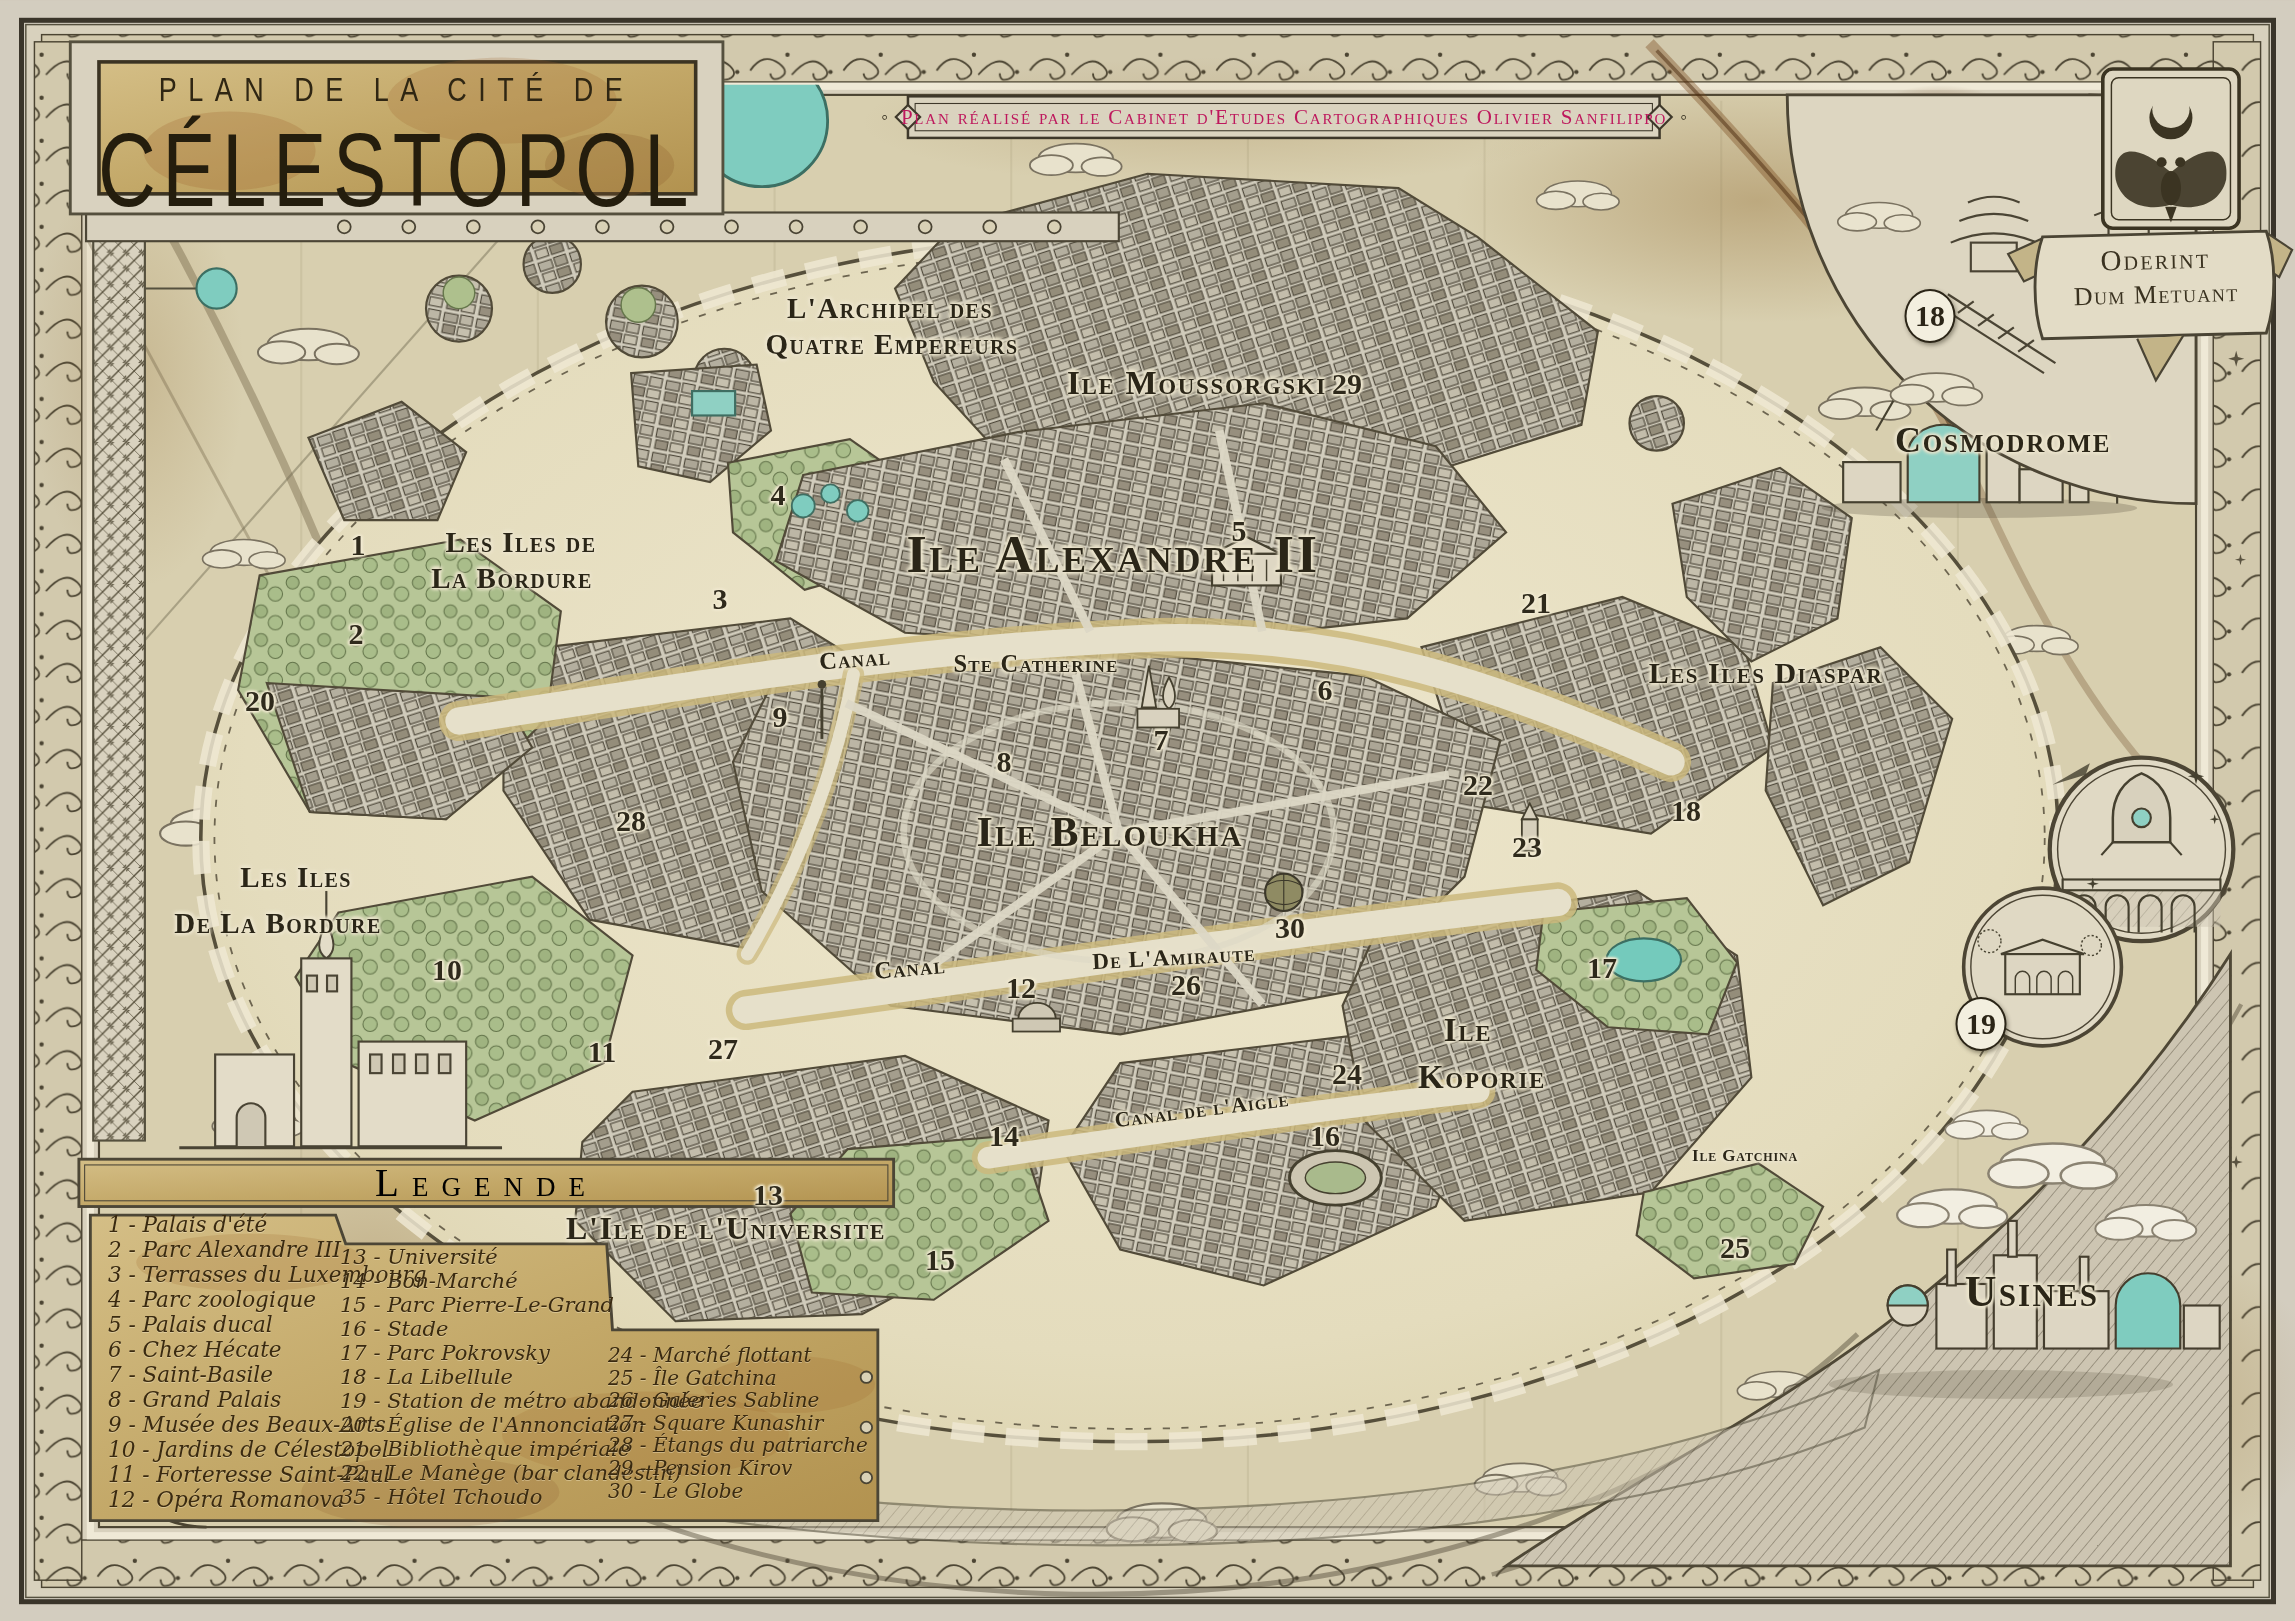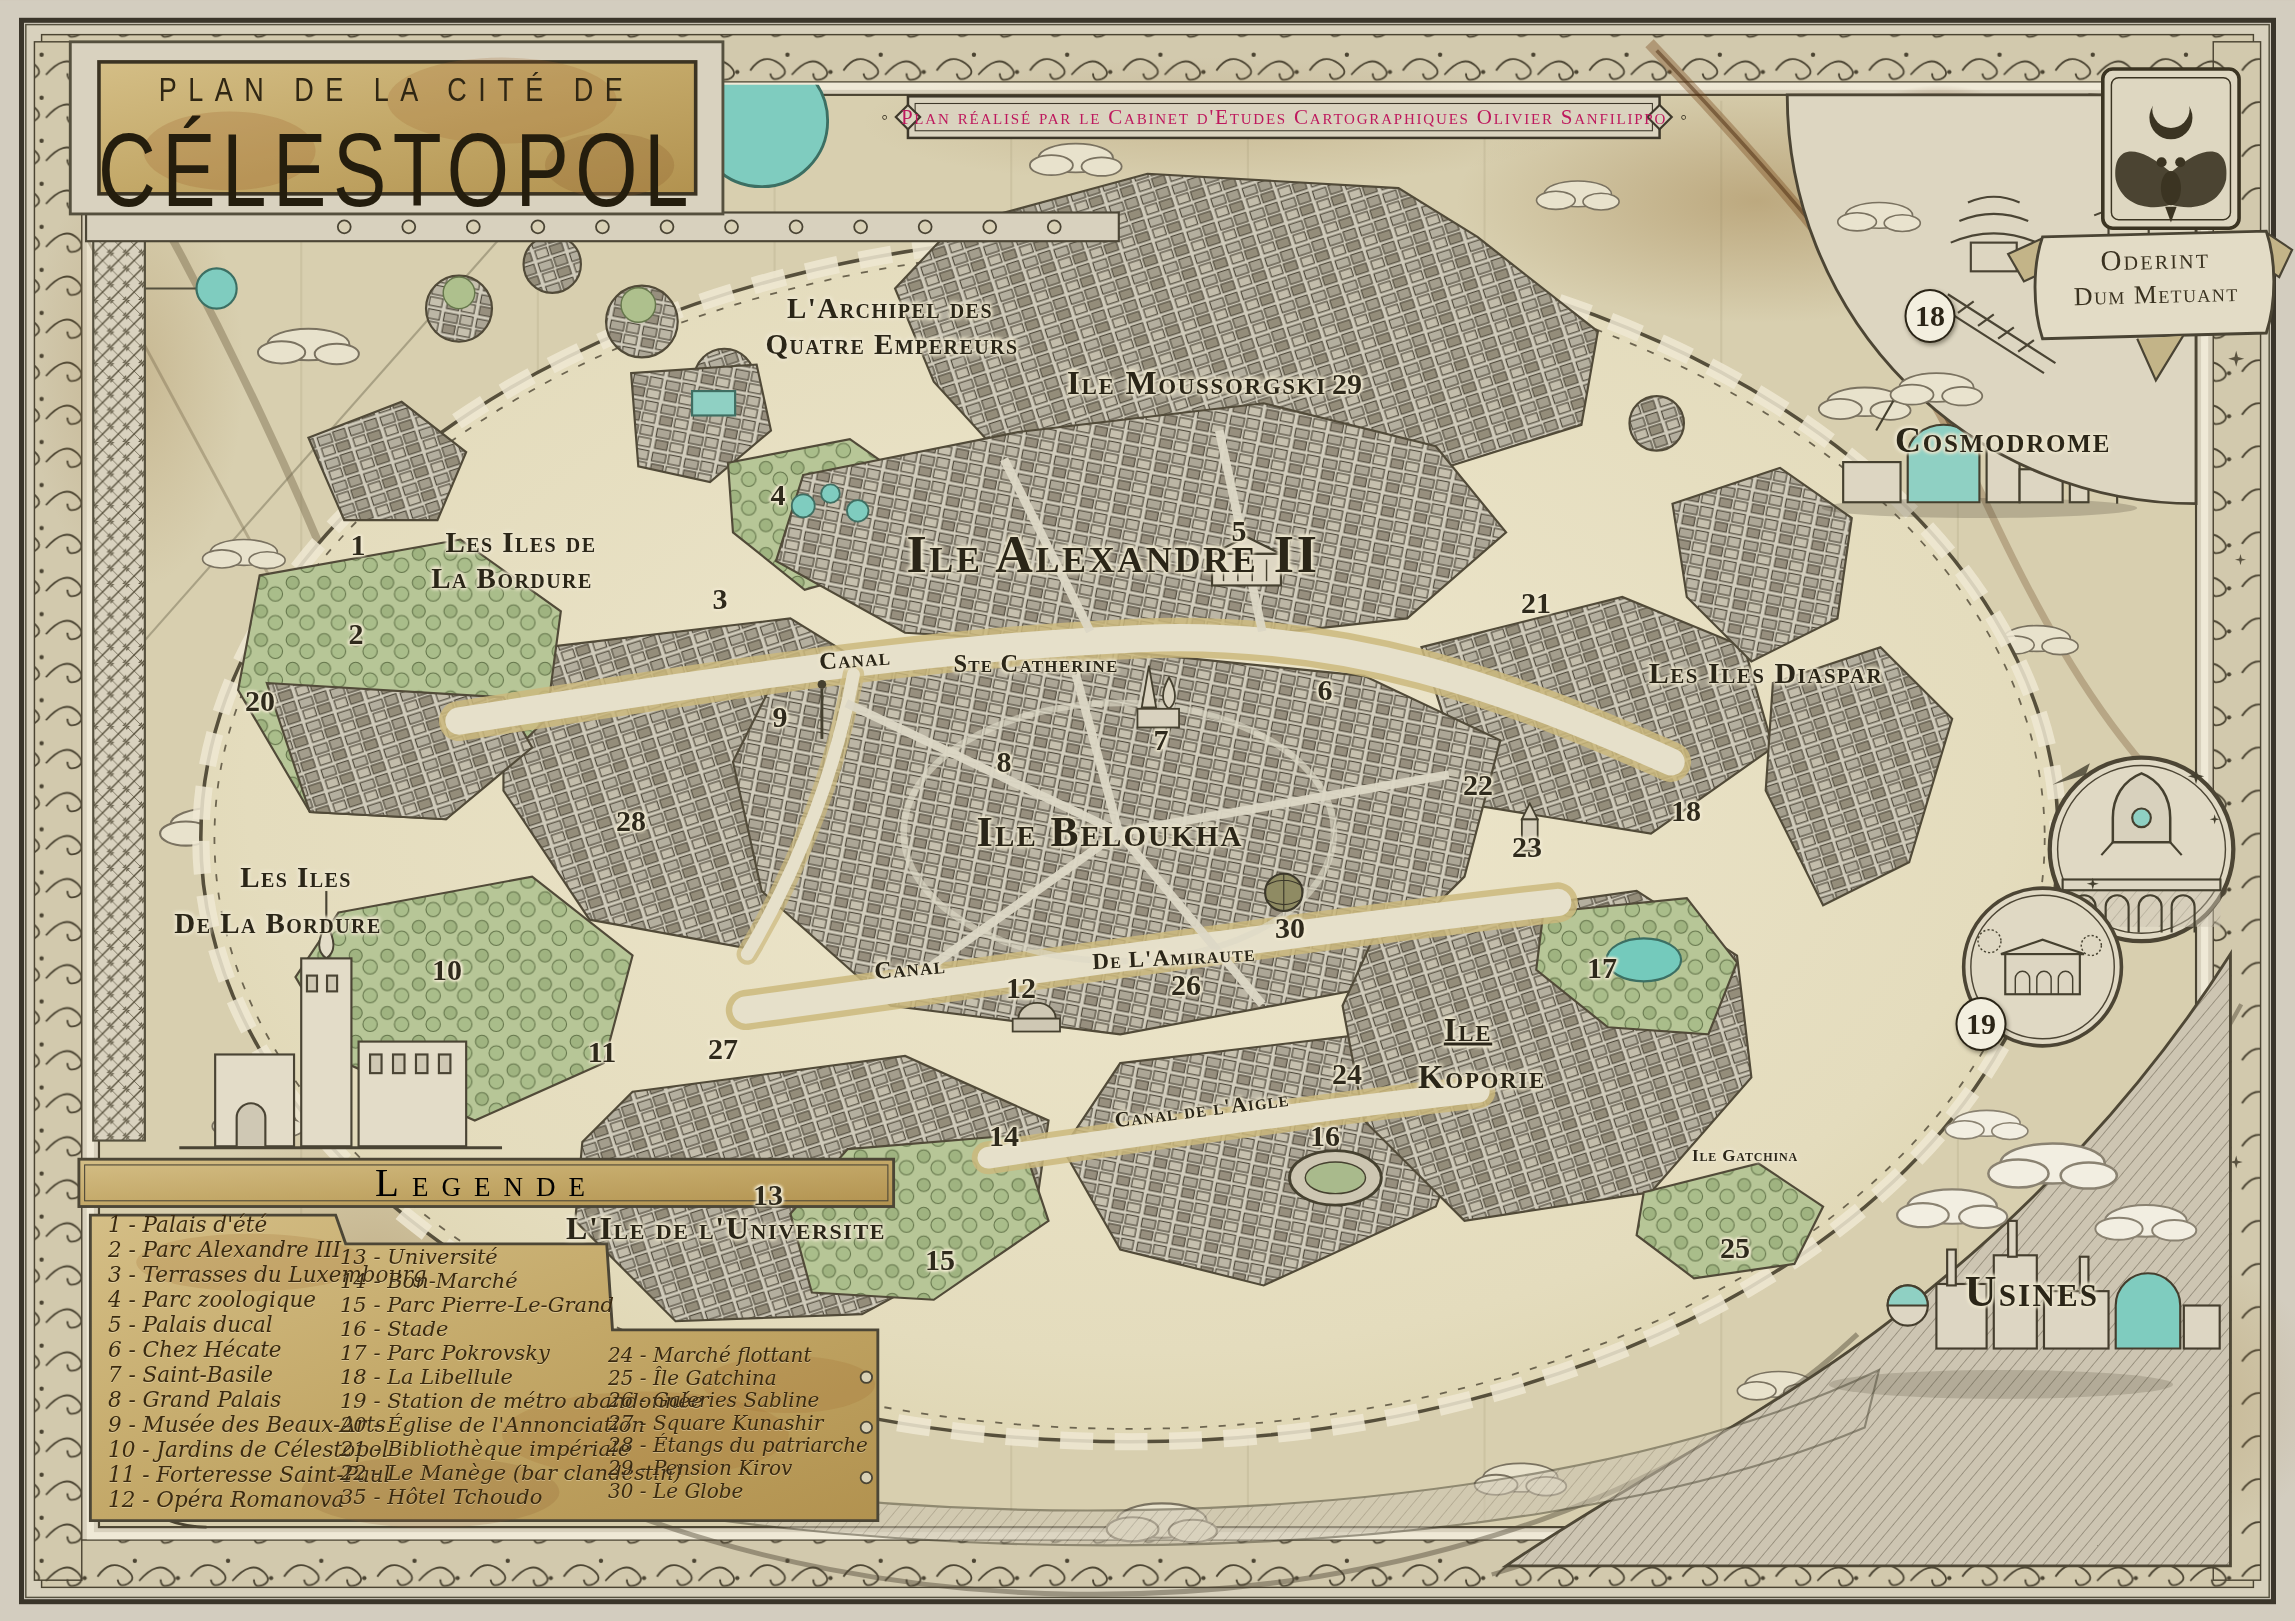--- a/index.html
+++ b/index.html
@@ -550,21 +550,21 @@
       <span class="map-label" style="left: 512px; top: 578px; font-size: 29px; transform: translate(-50%, -50%) rotate(0deg);">La Bordure</span>
       <span class="map-label" style="left: 1113px; top: 554px; font-size: 52px; transform: translate(-50%, -50%) rotate(0deg);">Ile Alexandre II</span>
       <span class="map-label" style="left: 1766px; top: 673px; font-size: 30px; transform: translate(-50%, -50%) rotate(0deg);">Les Iles Diaspar</span>
       <span class="map-label" style="left: 855px; top: 659px; font-size: 24.4px; transform: translate(-50%, -50%) rotate(-4deg);">Canal</span>
       <span class="map-label" style="left: 1036px; top: 664px; font-size: 24.4px; transform: translate(-50%, -50%) rotate(0deg);">Ste Catherine</span>
       <span class="map-label" style="left: 1110px; top: 832px; font-size: 42px; transform: translate(-50%, -50%) rotate(0deg);">Ile Beloukha</span>
       <span class="map-label" style="left: 296px; top: 877px; font-size: 29px; transform: translate(-50%, -50%) rotate(0deg);">Les Iles</span>
       <span class="map-label" style="left: 278px; top: 923px; font-size: 29px; transform: translate(-50%, -50%) rotate(0deg);">De La Bordure</span>
       <span class="map-label" style="left: 910px; top: 968px; font-size: 24.4px; transform: translate(-50%, -50%) rotate(-5deg);">Canal</span>
       <span class="map-label" style="left: 1174px; top: 958px; font-size: 23px; transform: translate(-50%, -50%) rotate(-3deg);">De L'Amiraute</span>
-      <span class="map-label" style="left: 1468px; top: 1030px; font-size: 33px; transform: translate(-50%, -50%) rotate(0deg); text-decoration: underline;">Ile</span>
+      <span class="map-label" style="left: 1468px; top: 1030px; font-size: 33px; transform: translate(-50%, -50%) rotate(0deg);">Ile</span>
       <span class="map-label" style="left: 1482px; top: 1077px; font-size: 33px; transform: translate(-50%, -50%) rotate(0deg);">Koporie</span>
       <span class="map-label" style="left: 1202px; top: 1110px; font-size: 21.5px; transform: translate(-50%, -50%) rotate(-7deg);">Canal de l'Aigle</span>
       <span class="map-label" style="left: 726px; top: 1228px; font-size: 32px; transform: translate(-50%, -50%) rotate(0deg);">L'Ile de l'Universite</span>
       <span class="map-label" style="left: 1745px; top: 1156px; font-size: 17px; transform: translate(-50%, -50%) rotate(0deg);">Ile Gatchina</span>
       <span class="map-label" style="left: 2032px; top: 1291px; font-size: 44px; transform: translate(-50%, -50%) rotate(0deg);">Usines</span>
       <span class="map-label" style="left: 2003px; top: 440px; font-size: 36px; transform: translate(-50%, -50%) rotate(0deg);">Cosmodrome</span>
     </div>
 <div id="markers">
       <span class="marker" style="left: 358px; top: 545px;">1</span>
       <span class="marker" style="left: 356px; top: 634px;">2</span>

